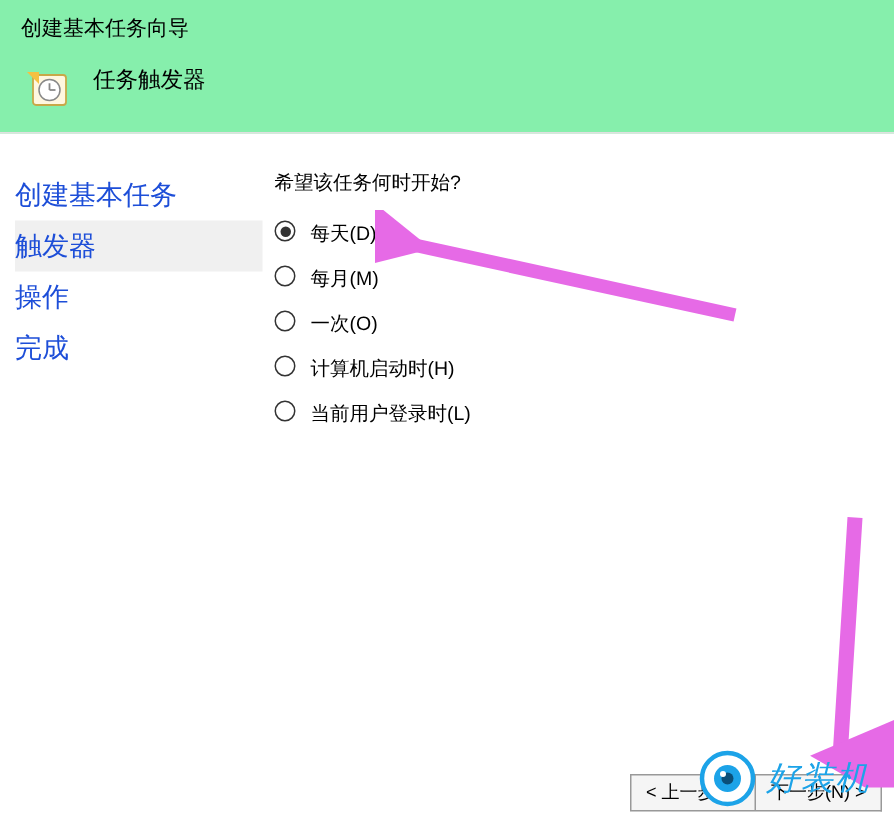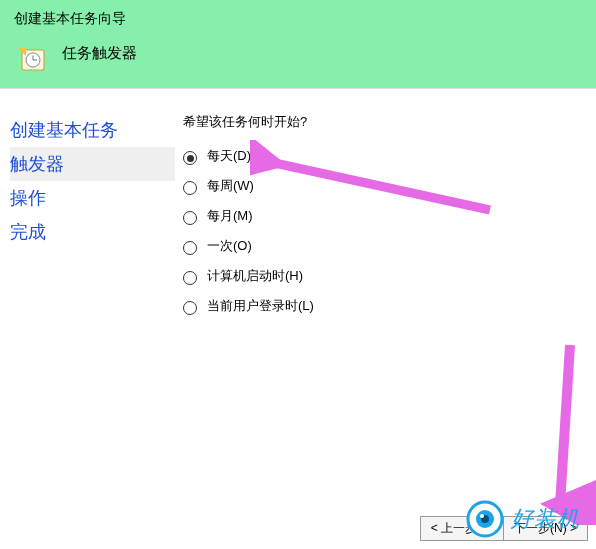--- a/index.html
+++ b/index.html
@@ -63,21 +63,21 @@
       padding-top: 24px;
       padding-left: 8px;
     }
     .question {
       font-size: 13px;
       margin-bottom: 16px;
     }
     .options { display: flex; flex-direction: column; }
     .radio-row {
       display: flex;
-      align-items: flex-end;
+      align-items: flex-start;
       margin-bottom: 12px;
       cursor: pointer;
     }
     .radio-circle {
       width: 14px;
       height: 14px;
       border: 1px solid #333;
       border-radius: 50%;
       display: flex;
       align-items: center;
@@ -169,24 +169,20 @@
 
   <div class="main">
     <div class="question">希望该任务何时开始?</div>
     <div class="options">
       <label class="radio-row">
         <span class="radio-circle checked"></span>
         <span class="radio-label">每天(D)</span>
       </label>
       <label class="radio-row">
         <span class="radio-circle"></span>
-        <span class="radio-label">每周(W)</span>
-      </label>
-      <label class="radio-row">
-        <span class="radio-circle"></span>
         <span class="radio-label">每月(M)</span>
       </label>
       <label class="radio-row">
         <span class="radio-circle"></span>
         <span class="radio-label">一次(O)</span>
       </label>
       <label class="radio-row">
         <span class="radio-circle"></span>
         <span class="radio-label">计算机启动时(H)</span>
       </label>

